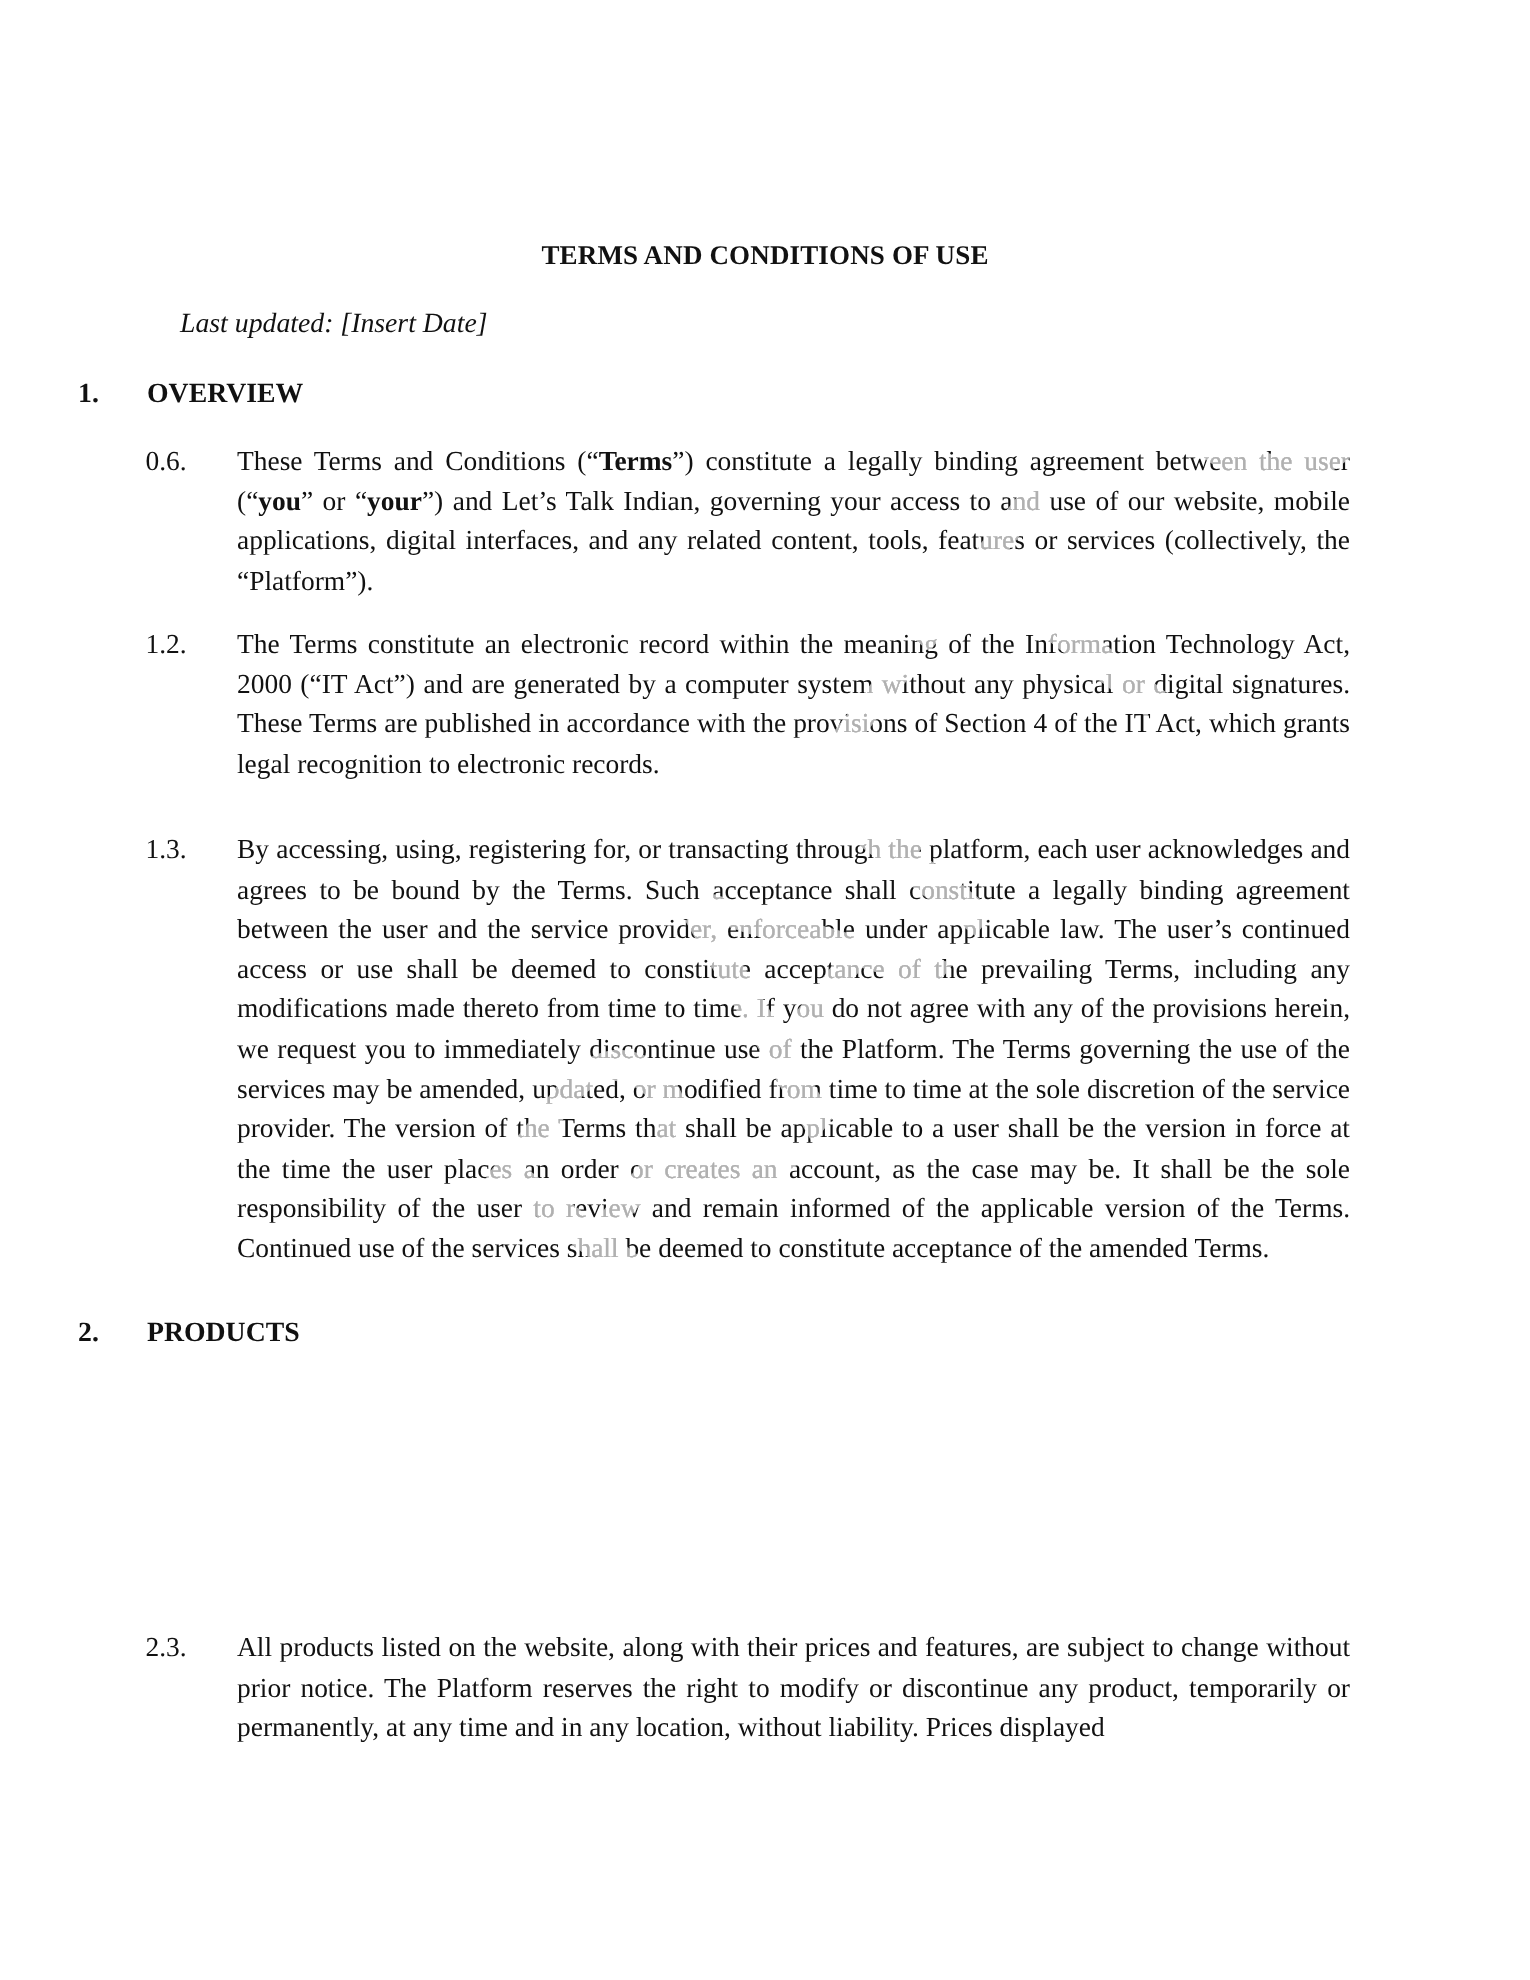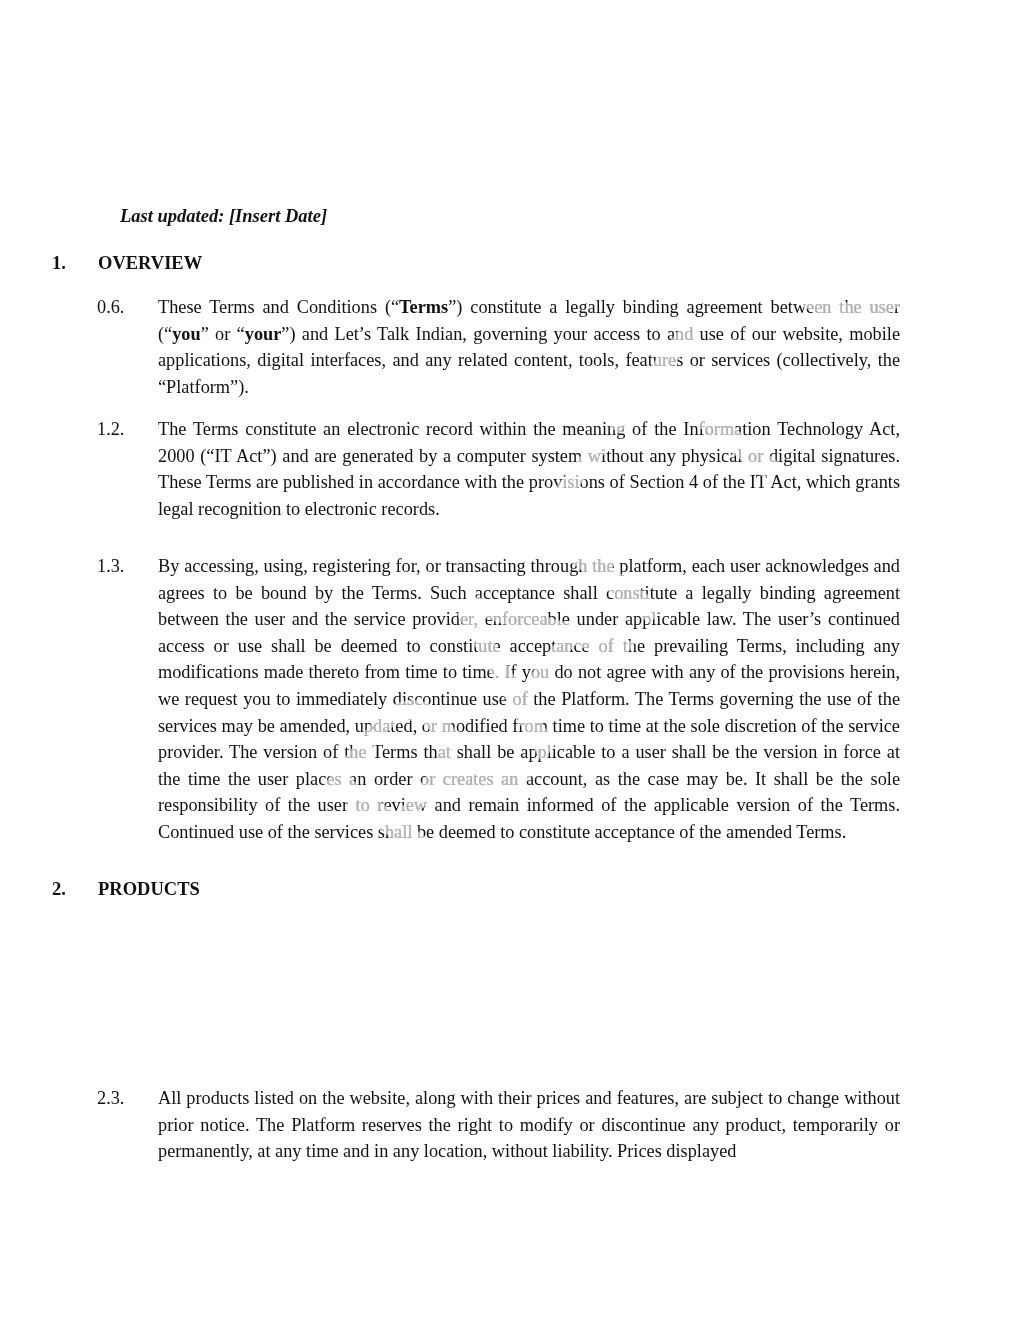--- a/index.html
+++ b/index.html
@@ -1,38 +1,39 @@
 <!DOCTYPE html>
 <html><head>
 <meta charset="utf-8">
 <style>
   html, body { margin: 0; padding: 0; background: #ffffff; }
   body { width: 1020px; height: 1320px; position: relative; overflow: hidden;
          font-family: "Liberation Serif", "DejaVu Serif", serif; color: #111; }
   .page { position: absolute; left: 0; top: 0; width: 1020px; height: 1320px; }
   .title { position: absolute; top: 160px; left: 0; width: 1020px; text-align: center;
            font-weight: bold; font-size: 18px; letter-spacing: 0.1px; }
-  .updated { position: absolute; top: 206px; left: 120px; font-style: italic; font-size: 18.5px; font-weight: bold; }
+  .updated { position: absolute; top: 206px; left: 120px; font-style: italic; font-size: 18.5px; }
   .section-head { position: absolute; left: 52px; font-weight: bold; font-size: 18.5px; }
   .section-head .num { display: inline-block; width: 46px; }
   .clause { position: absolute; left: 97px; width: 803px; font-size: 18.3px; line-height: 26.6px; }
   .clause .cnum { position: absolute; left: 0; top: 0; }
   .clause .ctext { margin-left: 61px; text-align: justify; text-align-last: left; }
   .clause .ctext b { font-weight: bold; }
   .watermark { position: absolute; left: 120px; top: 560px; width: 780px; text-align: center;
                font-family: "Liberation Sans", "DejaVu Sans", sans-serif; font-size: 230px;
                color: rgba(205,205,205,0.85); mix-blend-mode: lighten; letter-spacing: 4px;
                transform: rotate(-52deg); transform-origin: 50% 50%; pointer-events: none;
                line-height: 1; white-space: nowrap; }
 </style>
 </head>
 <body>
 
 <div class="page">
 
+  <div class="title">TERMS AND CONDITIONS OF USE</div>
   <div class="updated">Last updated: [Insert Date]</div>
 
   <div class="section-head" style="top:253px;">
     <span class="num">1.</span><span>OVERVIEW</span>
   </div>
 
   <div class="clause" style="top:294px;">
     <span class="cnum">0.6.</span>
     <div class="ctext">These Terms and Conditions (“<b>Terms</b>”) constitute a legally binding agreement between the user (“<b>you</b>” or “<b>your</b>”) and Let’s Talk Indian, governing your access to and use of our website, mobile applications, digital interfaces, and any related content, tools, features or services (collectively, the “Platform”).</div>
   </div>

